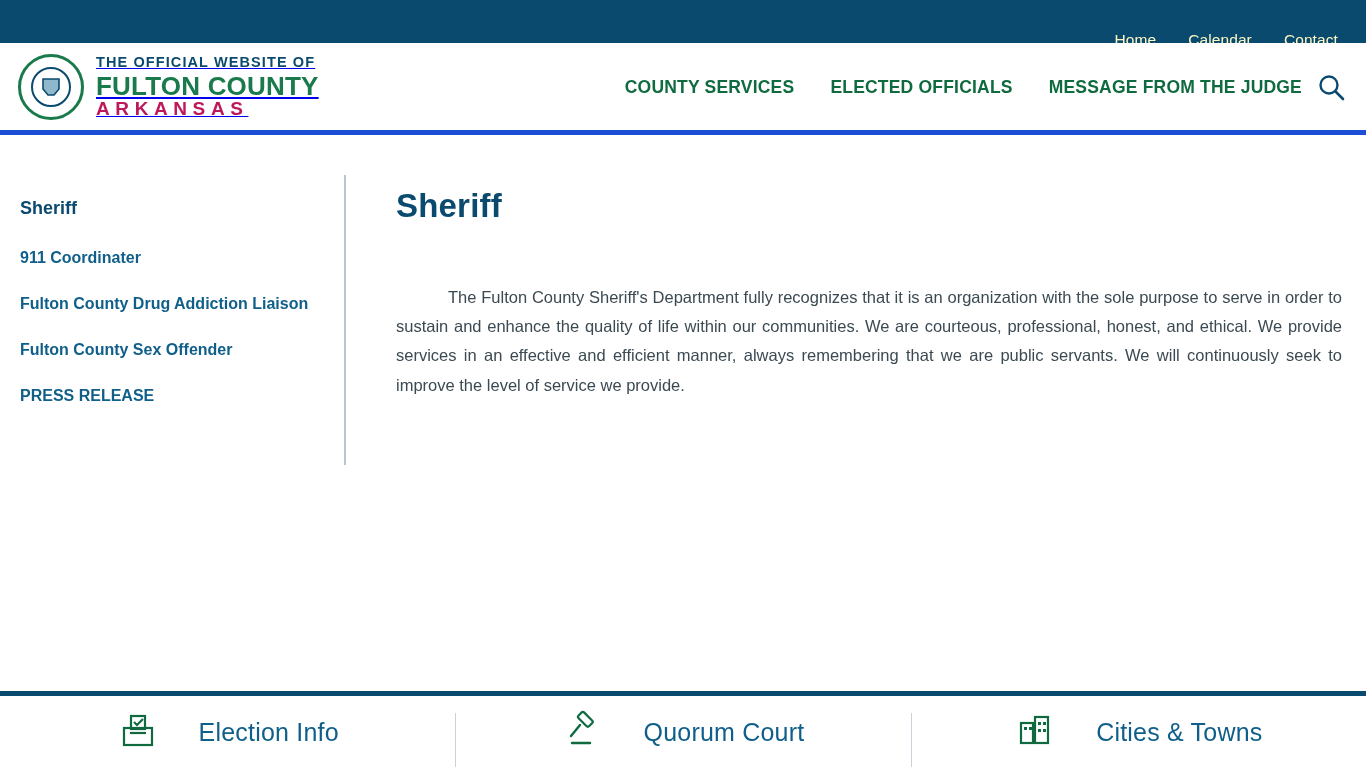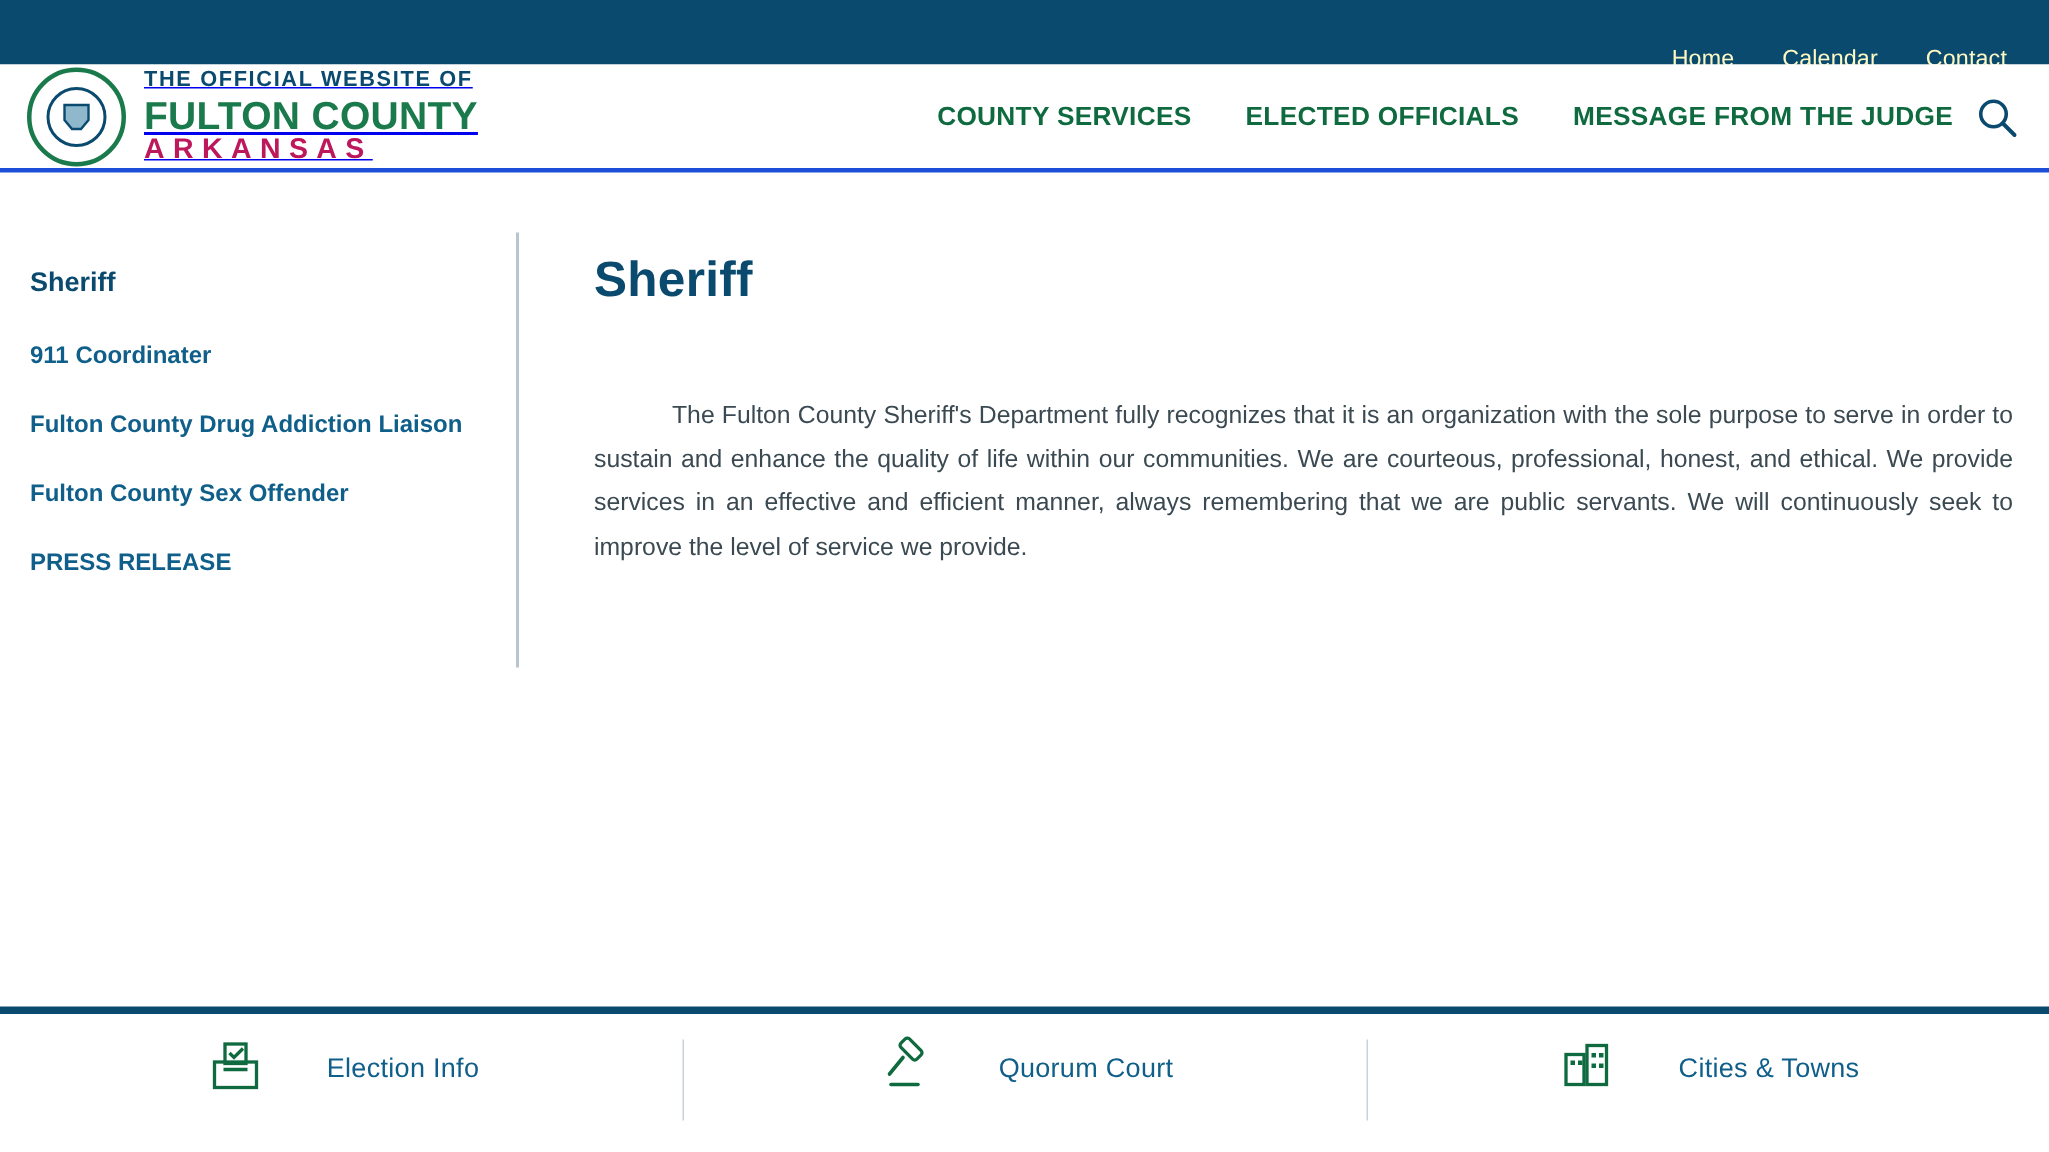--- a/index.html
+++ b/index.html
@@ -24,26 +24,26 @@
     color: #fef9c3;
     font-size: 15.5px;
     text-decoration: none;
     margin-left: 32px;
     letter-spacing: .1px;
     margin-top: 36px;
   }
 
   
   .header {
-    height: 72px;
+    height: 92px;
     background: #ffffff;
     display: flex;
     align-items: center;
     position: relative;
-    border-bottom: 3px solid #1d4ed8;
+    border-bottom: 5px solid #1d4ed8;
   }
   .logo-wrap {
     display: flex;
     align-items: center;
     padding-left: 18px;
   }
   .logo-seal {
     width: 66px; height: 66px;
     border-radius: 50%;
     border: 3px solid #1a7a4c;
@@ -173,21 +173,21 @@
   }
   .fitem + .fitem::before {
     content: "";
     position: absolute;
     left: 0; top: 4px;
     width: 1px; height: 54px;
     background: #c9d2d8;
   }
   .flabel {
     color: #0f5f8a;
-    font-size: 18px;
+    font-size: 25px;
     letter-spacing: .2px;
     margin-left: 28px;
   }
 </style>
 </head>
 <body>
 
 <div class="topbar">
   <a href="#">Home</a>
   <a href="#">Calendar</a>

